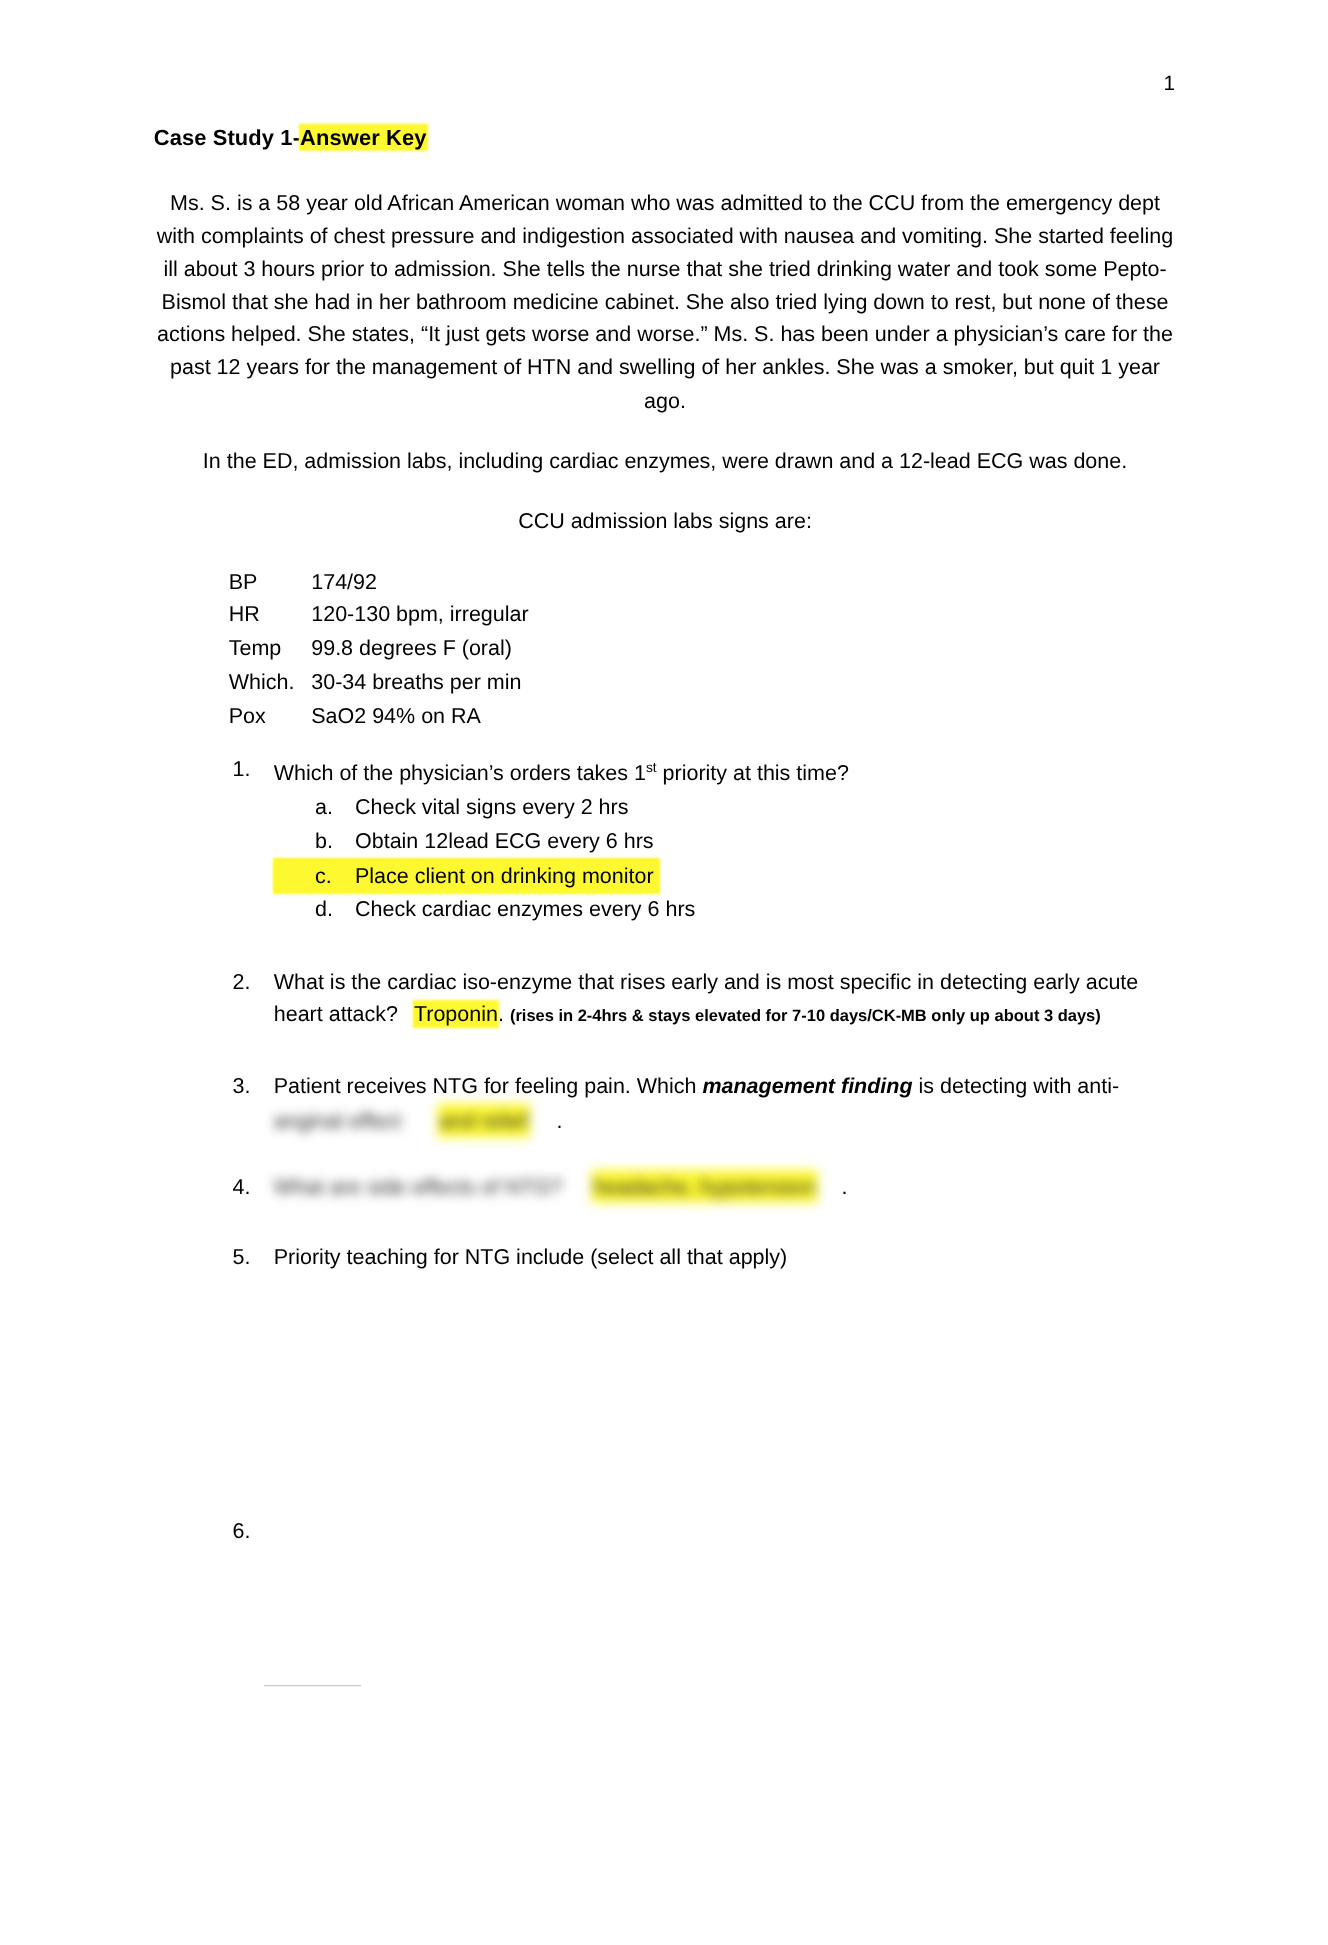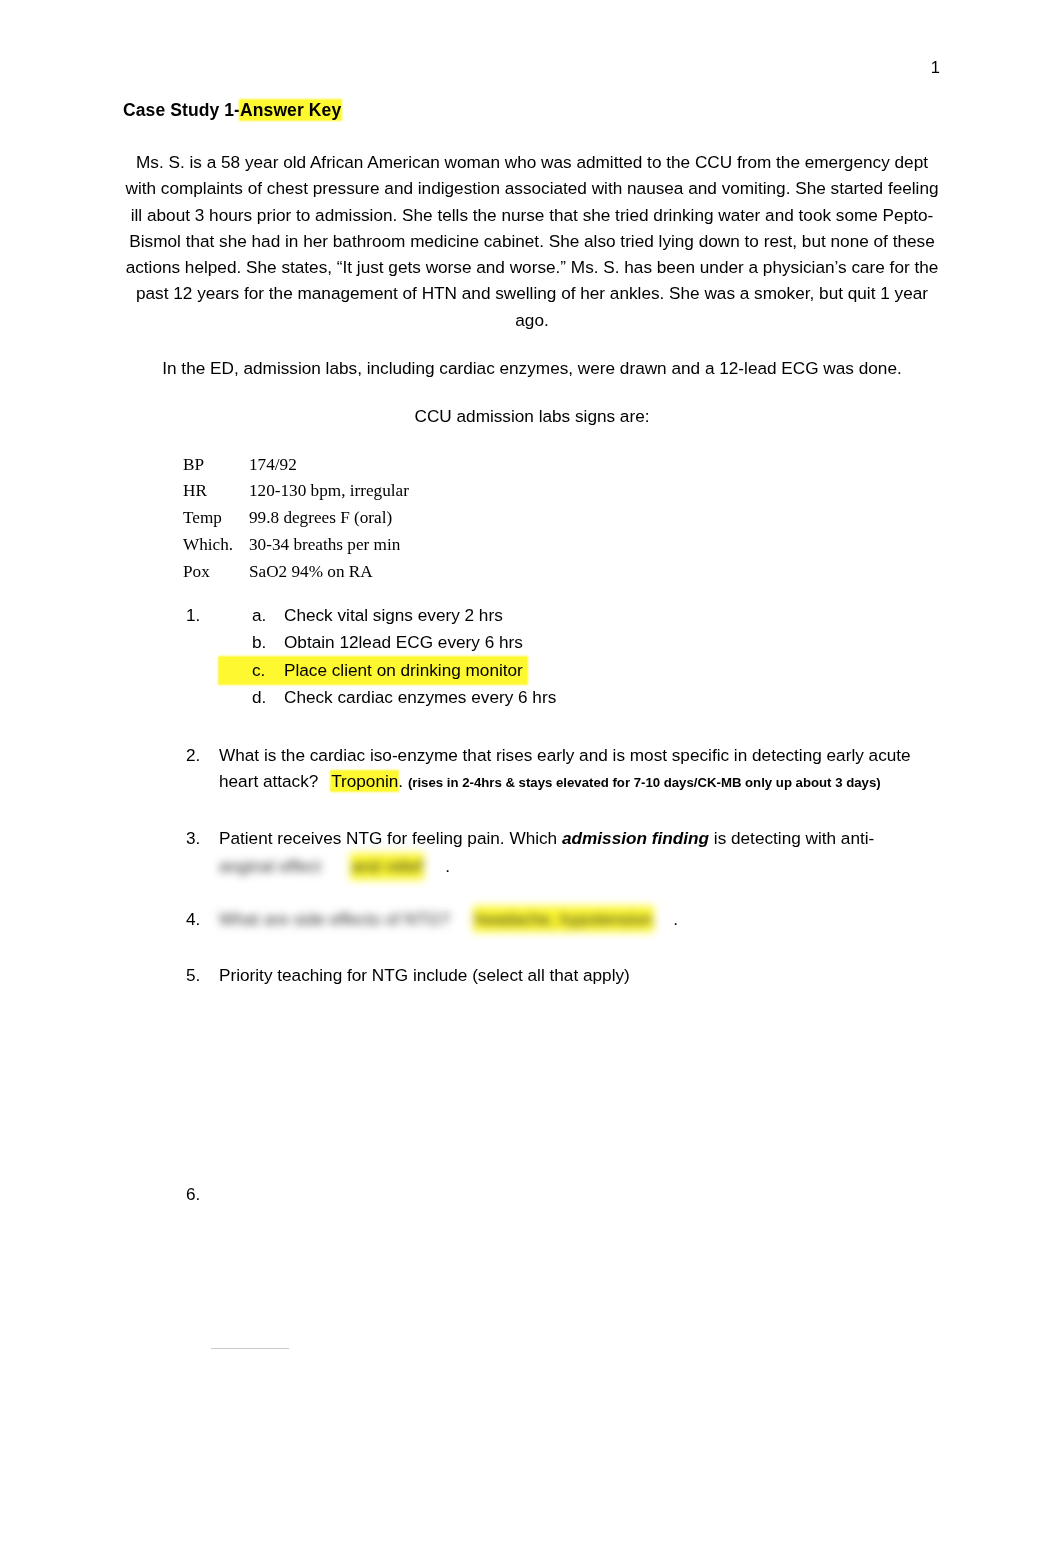--- a/index.html
+++ b/index.html
@@ -47,21 +47,20 @@
     margin: 0 0 22px 0;
     text-align: center;
   }
   .vitals {
     margin: 0 0 14px 60px;
     font-size: 17.2px;
     line-height: 26.8px;
   }
   .vitals .row {
     display: flex;
-    font-family: Liberation Serif, serif;
   }
   .vitals .label {
     width: 66px;
     flex: 0 0 66px;
   }
   .vitals .val {
     flex: 1;
   }
   ol.questions {
     list-style: none;
@@ -171,20 +170,21 @@
       <div class="row">
         <span class="label">Pox</span>
         <span class="val">SaO2 94% on RA</span>
       </div>
     </div>
 
     <ol class="questions">
 
       <li style="margin-bottom:30px;">
         <span class="num">1.</span>
+        <span><span>Which of the physician’s orders takes 1</span><sup>st</sup><span> priority at this time?</span></span>
         <ol class="choices">
           <li>
             <span class="letter">a.</span>
             <span>Check vital signs every 2 hrs</span>
           </li>
           <li>
             <span class="letter">b.</span>
             <span>Obtain 12lead ECG every 6 hrs</span>
           </li>
           <li class="hl" style="display:inline-block;padding-right:4px;">
@@ -200,21 +200,21 @@
 
       <li style="margin-bottom:28px;">
         <span class="num">2.</span>
         <span>What is the cardiac iso-enzyme that rises early and is most specific in detecting early acute heart attack?</span>
         <span class="hl" style="margin-left:8px;">Troponin</span><span>.</span>
         <span class="small-note">(rises in 2-4hrs &amp; stays elevated for 7-10 days/CK-MB only up about 3 days)</span>
       </li>
 
       <li style="margin-bottom:26px;">
         <span class="num">3.</span>
-        <span><span>Patient receives NTG for feeling pain.  Which </span><span class="bold-italic">admission</span><span> </span><span class="bold-italic">f</span><span class="bold-italic">inding</span><span> is detecting with anti-</span></span>
+        <span><span>Patient receives NTG for feeling pain.  Which </span><span class="bold-italic">management</span><span> </span><span class="bold-italic">f</span><span class="bold-italic">inding</span><span> is detecting with anti-</span></span>
         <div style="margin-top:2px;">
           <span class="blur-text">anginal effect</span>
           <span class="blur-hl" style="margin-left:24px;">and relief</span>
           <span class="trailing-dot" style="margin-left:16px;">.</span>
         </div>
       </li>
 
       <li class="q4-line" style="margin-bottom:30px;">
         <span class="num">4.</span>
         <span class="blur-text">What are side effects of NTG?</span>

